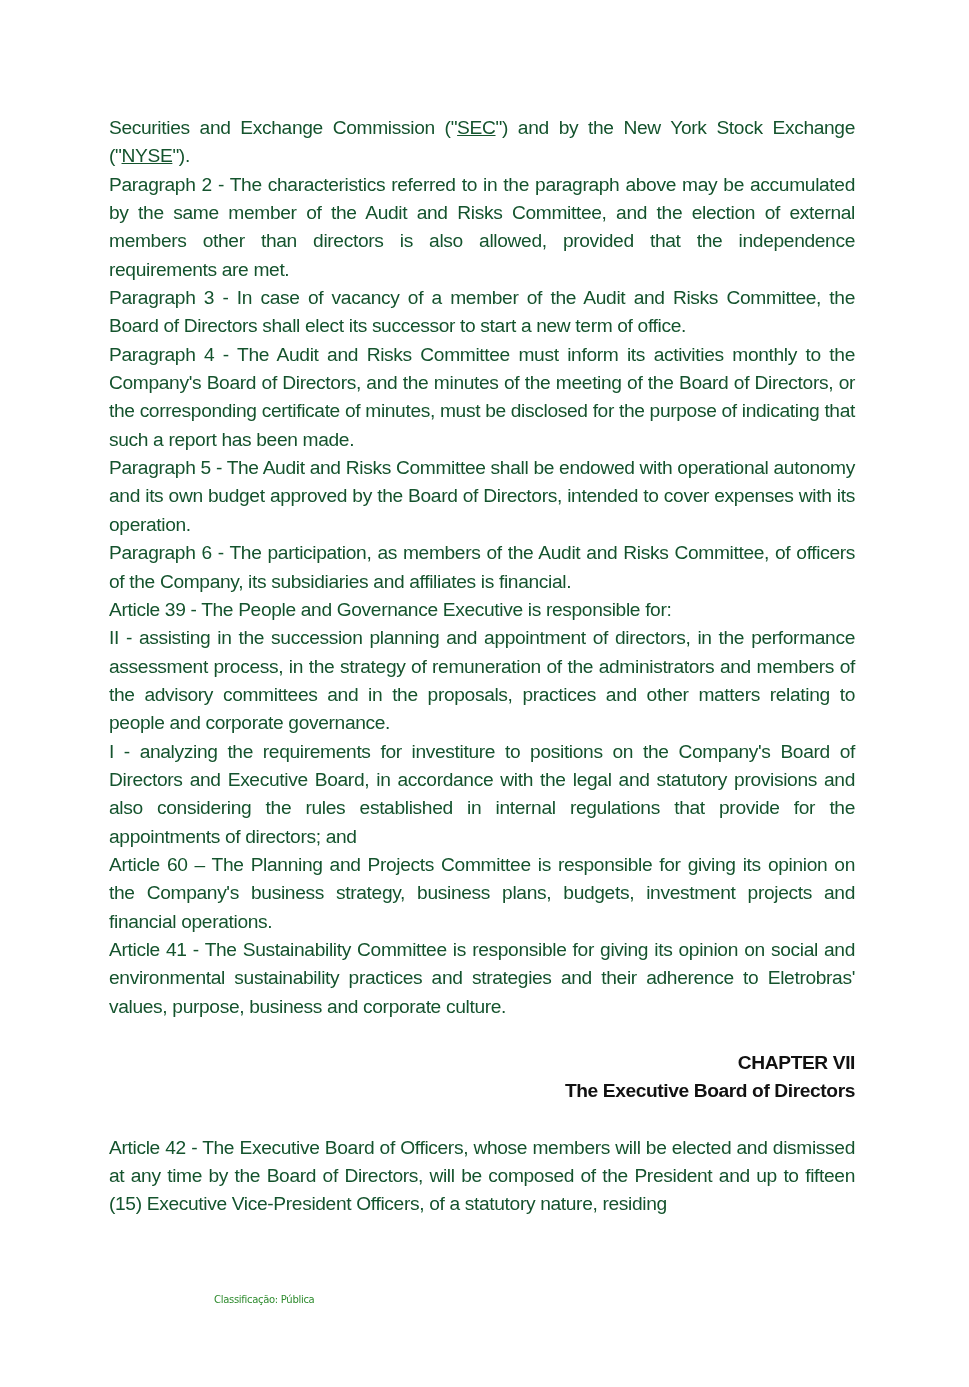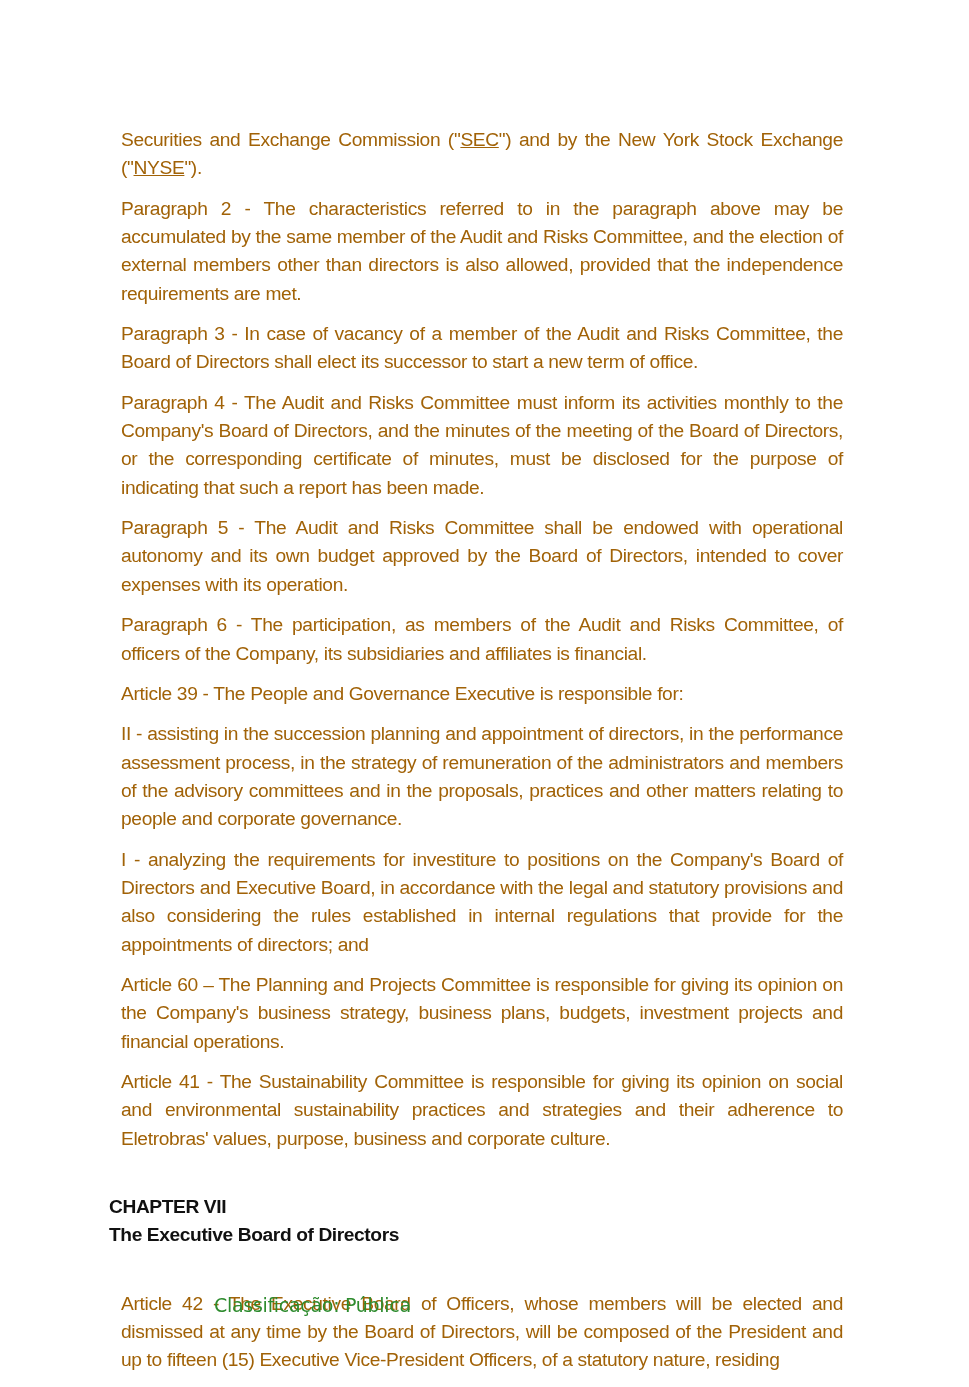--- a/index.html
+++ b/index.html
@@ -2,44 +2,44 @@
 <html><head>
 <meta charset="utf-8">
 <style>
   html, body { margin: 0; padding: 0; background: #ffffff; }
   body { width: 969px; height: 1387px; position: relative; overflow: hidden; }
   .page { position: absolute; left: 109px; top: 114px; width: 746px; }
   .p {
     font-family: "Liberation Sans", sans-serif;
     font-size: 19.2px;
     line-height: 28.35px;
-    color: #a16207;
+    color: #14532d;
     text-align: justify;
-    margin: 12px;
+    margin: 0;
     letter-spacing: -0.35px;
     word-spacing: 0px;
   }
   .p b { font-weight: normal; }
   .u { text-decoration: underline; }
   .center {
     font-family: "Liberation Sans", sans-serif;
     font-size: 19.2px;
     line-height: 28.35px;
     font-weight: bold;
-    text-align: left;
+    text-align: right;
     color: #111111;
     margin: 0;
     letter-spacing: -0.4px;
   }
   .gap1 { height: 28px; }
   .gap2 { height: 28px; }
   .footer {
     position: absolute; left: 214px; top: 1294px;
     font-family: "DejaVu Sans", sans-serif;
-    font-size: 19px; color: #2e8b2e; letter-spacing: -0.3px;
+    font-size: 10px; color: #2e8b2e; letter-spacing: -0.3px;
   }
 </style>
 </head>
 <body>
 
 <div class="page">
   <p class="p"><span>Securities and Exchange Commission ("</span><span class="u">SEC</span><span>") and by the New York Stock Exchange ("</span><span class="u">NYSE</span><span>").</span></p>
 
   <p class="p"><b>Paragraph 2 -</b><span> The characteristics referred to in the paragraph above may be accumulated by the same member of the Audit and Risks Committee, and the election of external members other than directors is also allowed, provided that the independence requirements are met.</span></p>
   <p class="p"><b>Paragraph 3 -</b><span> In case of vacancy of a member of the Audit and Risks Committee, the Board of Directors shall elect its successor to start a new term of office.</span></p>

